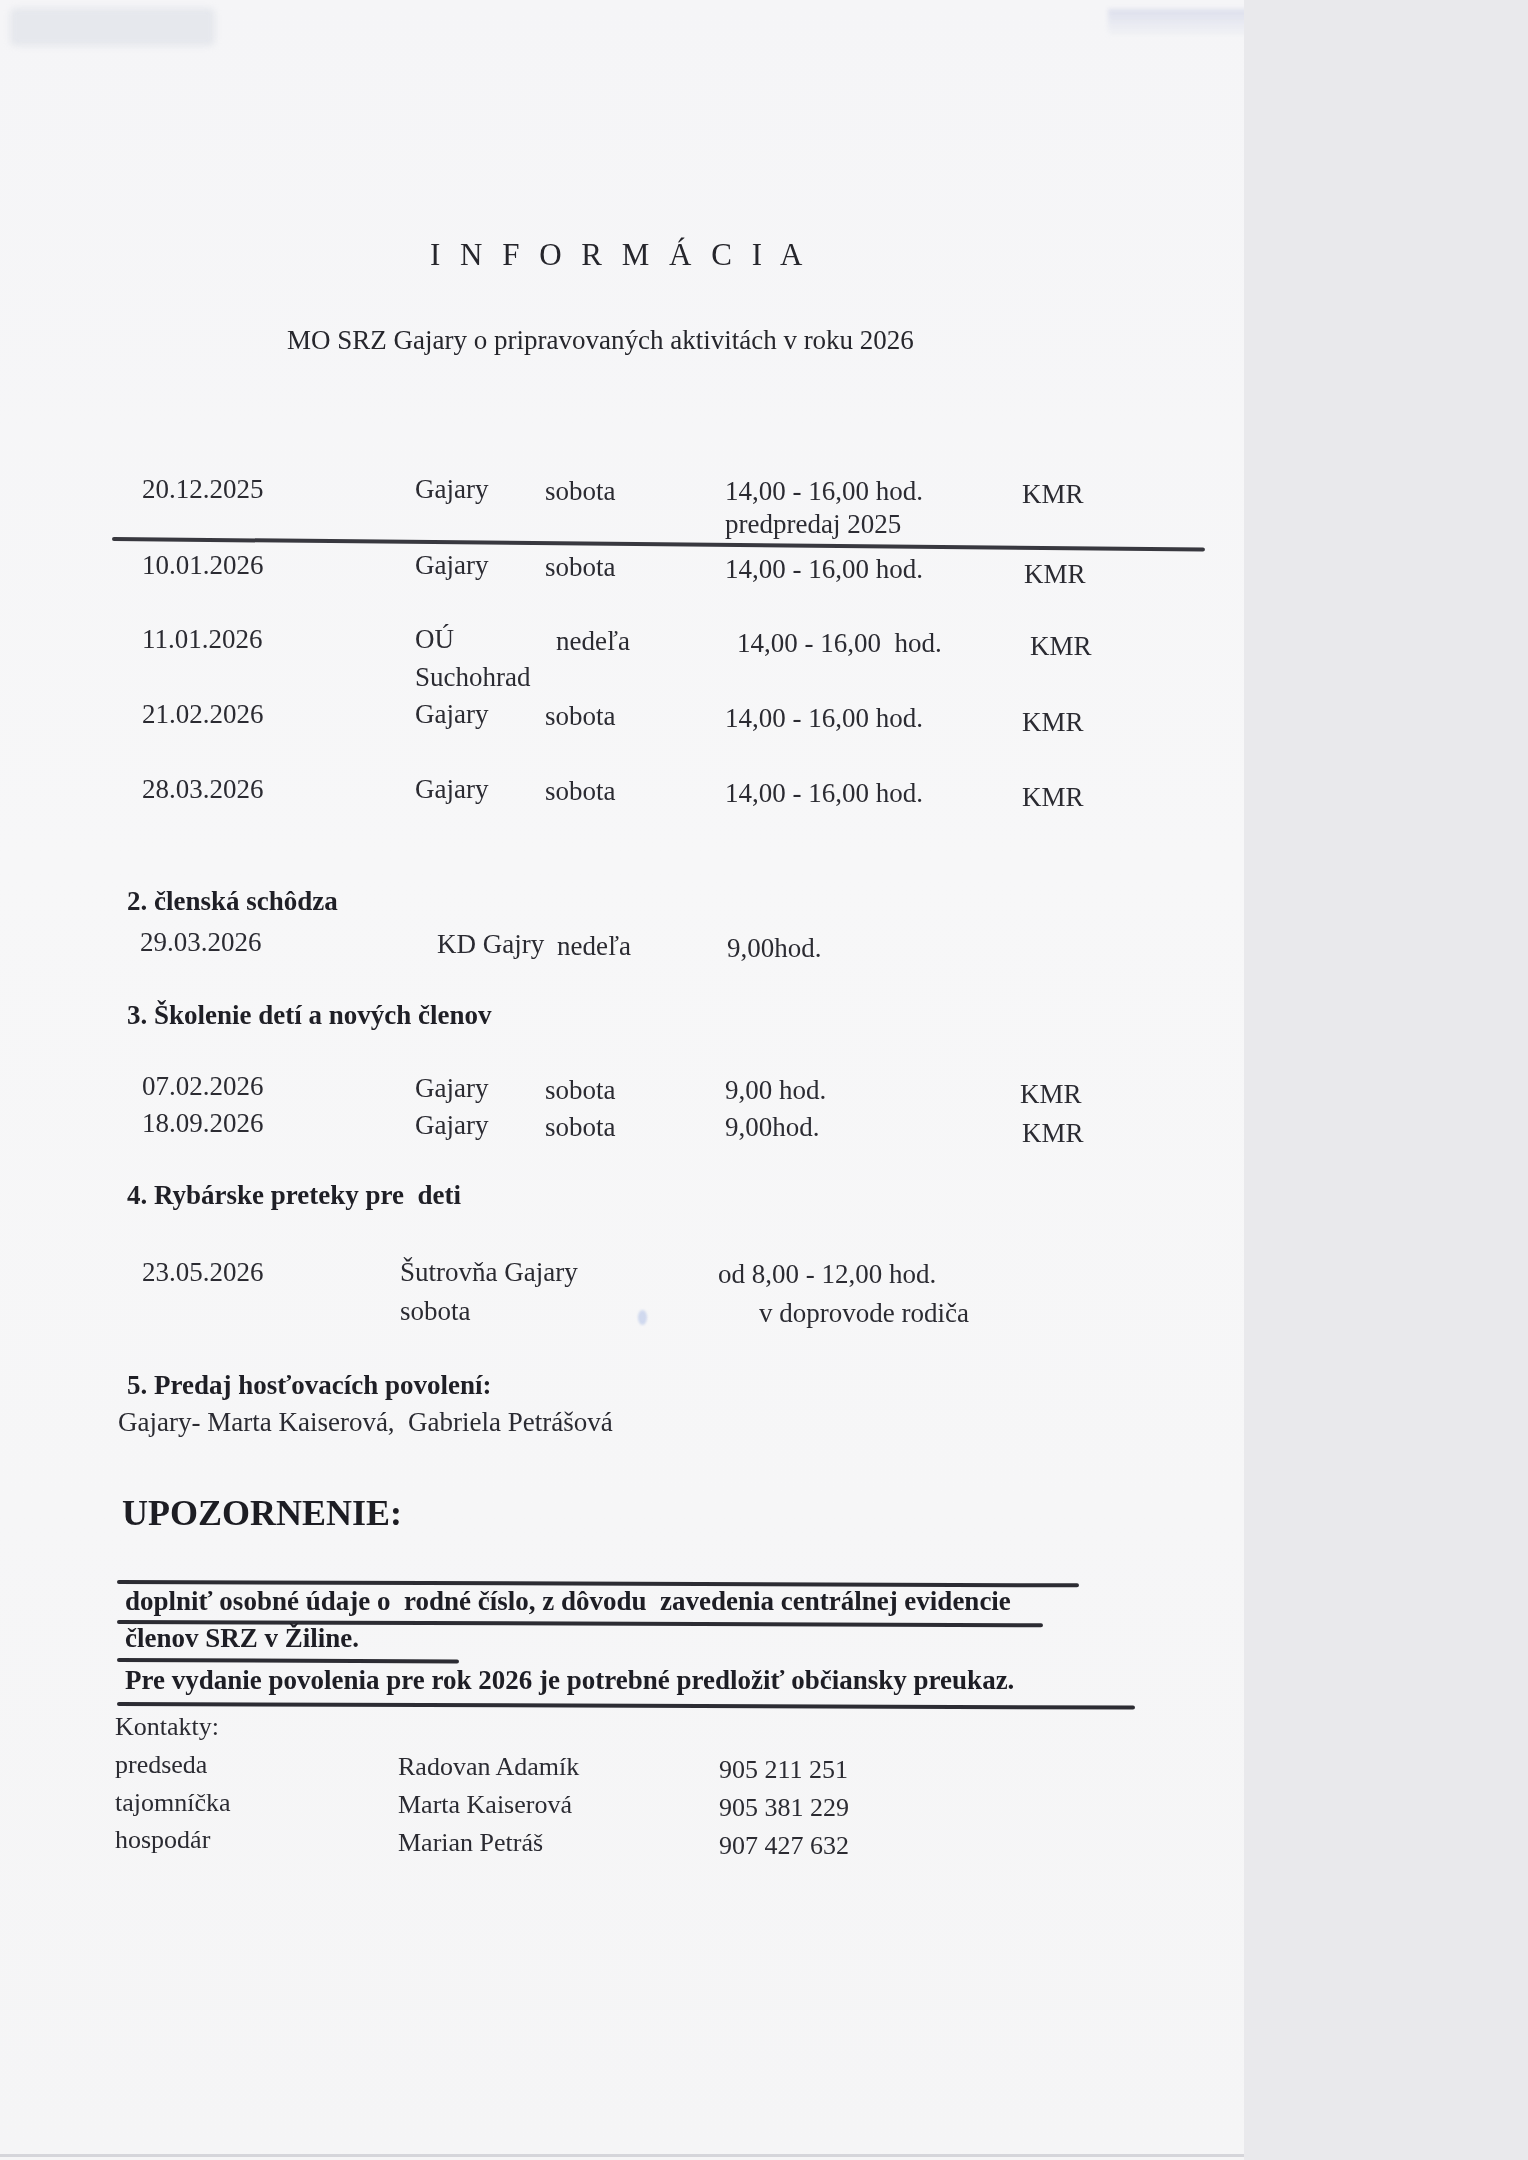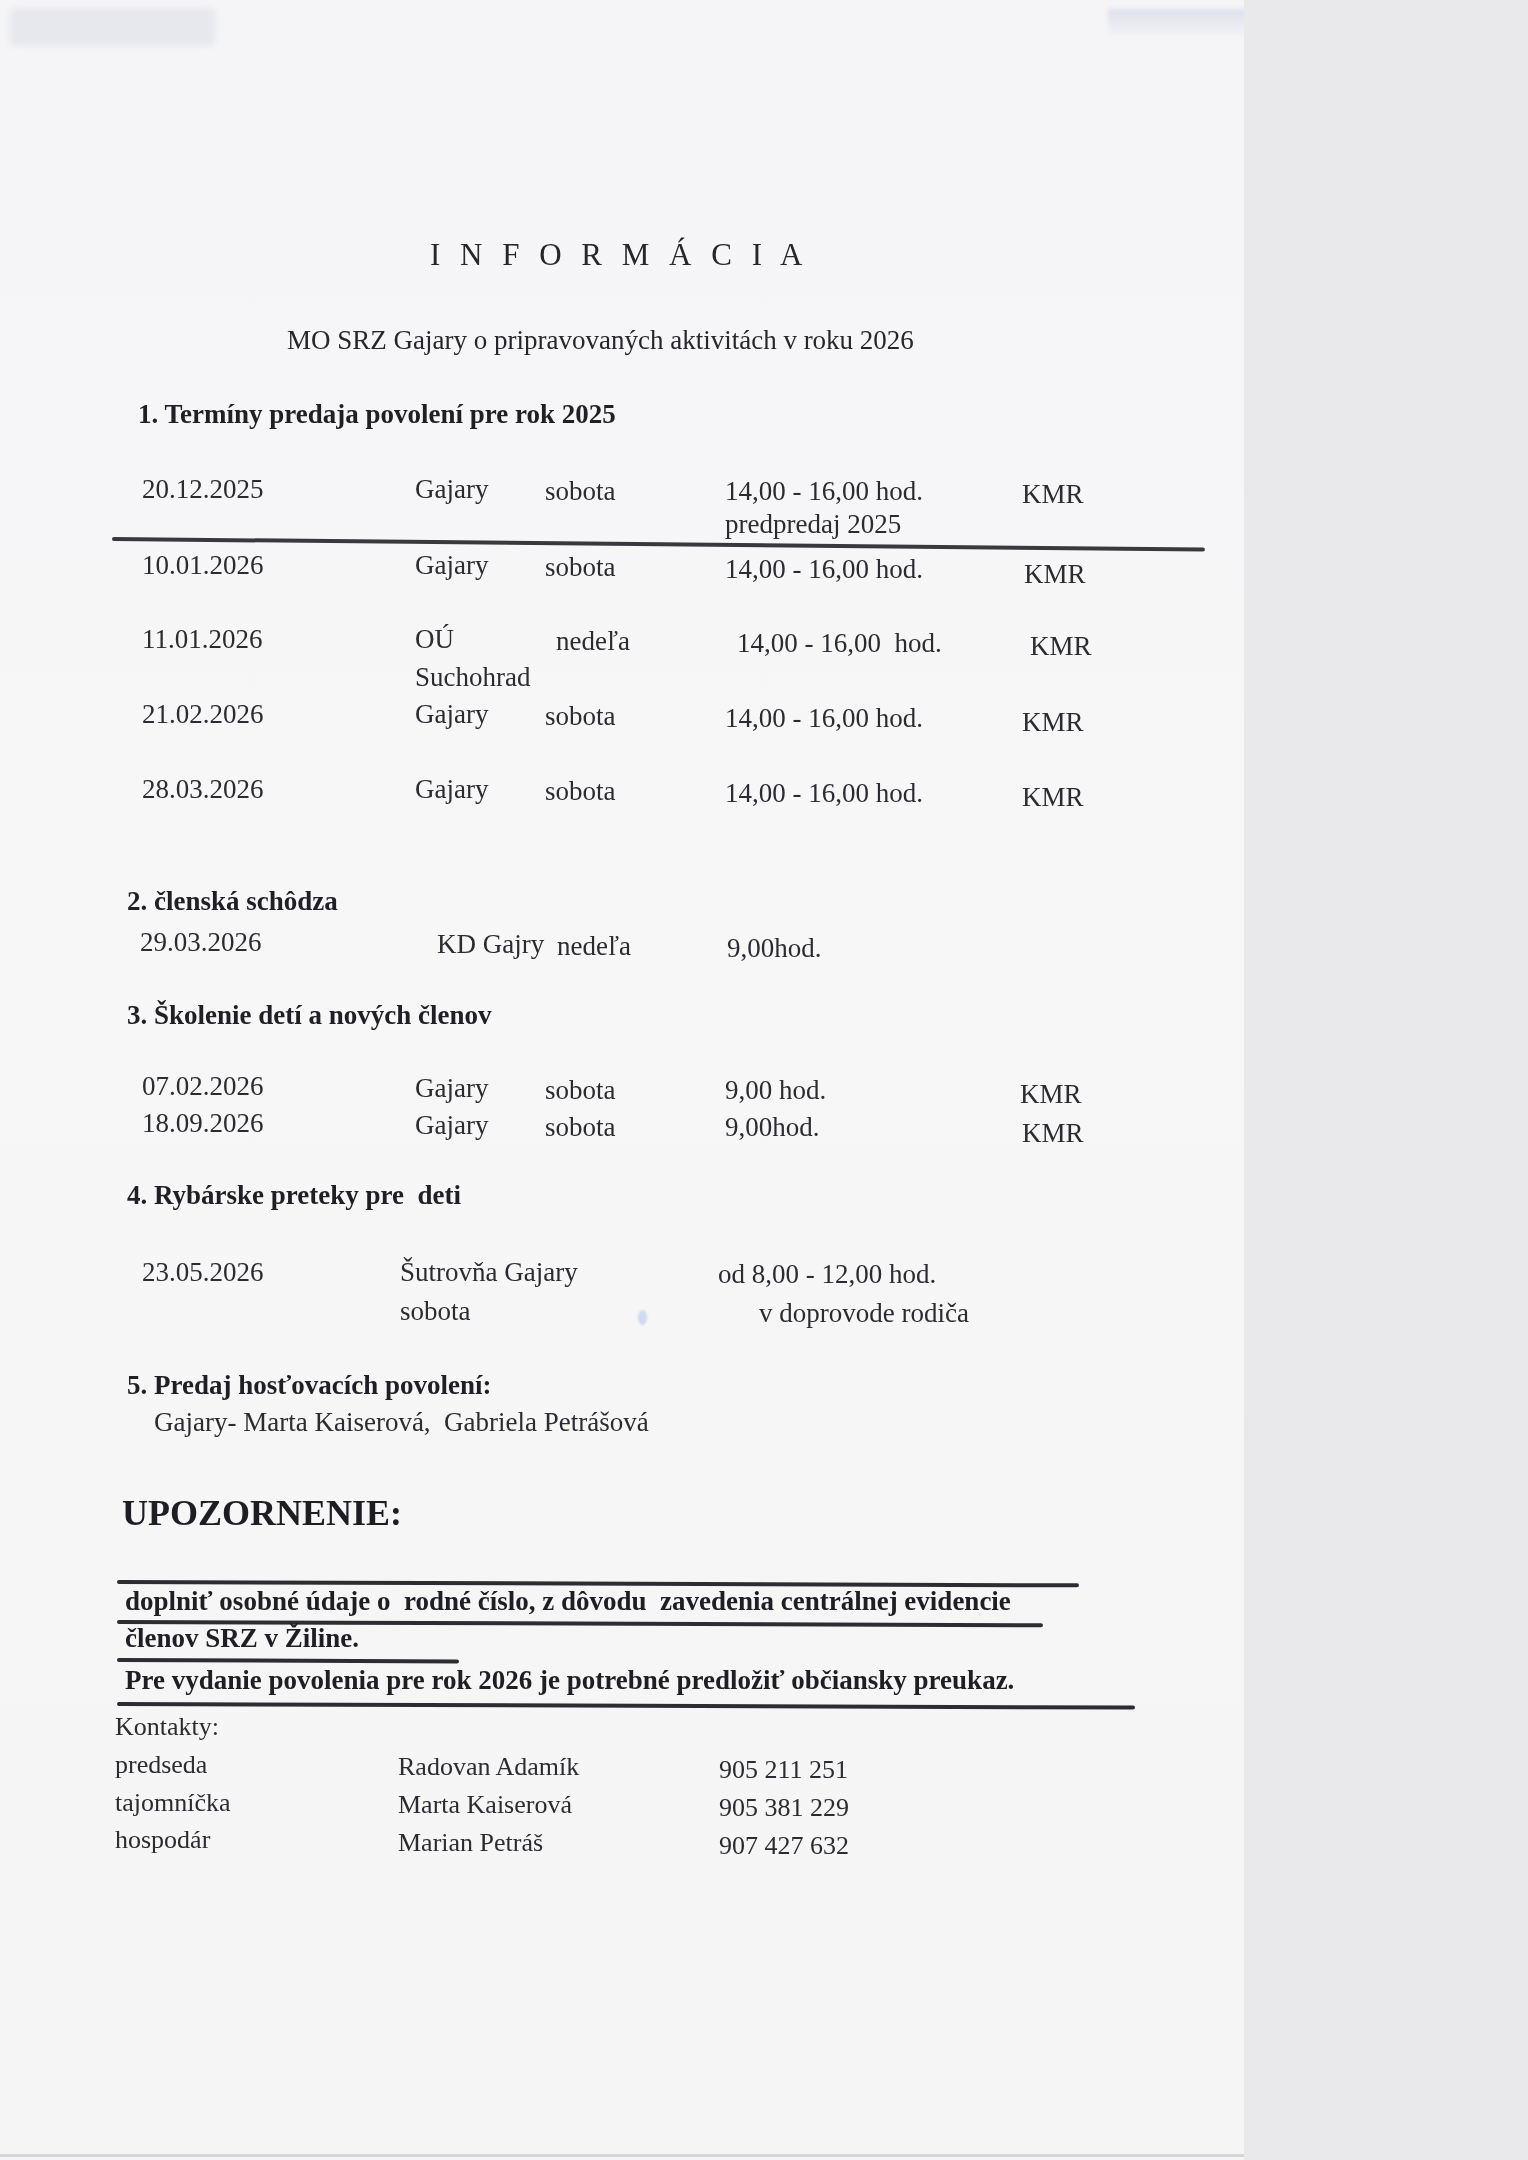--- a/index.html
+++ b/index.html
@@ -31,21 +31,20 @@
 
   <div class="artifact" style="left:10px;top:8px;width:205px;height:38px;background:rgba(206,209,222,0.38);filter:blur(3px);border-radius:6px;"></div>
   <div class="artifact" style="left:1108px;top:9px;width:420px;height:26px;background:linear-gradient(180deg,rgba(198,203,227,0.5),rgba(198,203,227,0.05));filter:blur(2px);"></div>
   <div class="artifact" style="left:0px;top:2154px;width:1528px;height:3px;background:rgba(185,185,195,0.55);"></div>
   <div class="artifact" style="left:1521px;top:2120px;width:5px;height:30px;background:rgba(170,170,180,0.8);"></div>
   <div class="artifact" style="left:638px;top:1310px;width:9px;height:15px;background:rgba(120,150,220,0.3);filter:blur(1px);border-radius:50%;"></div>
 
   <div class="abs doc-title" style="left:430px;top:237px;">I N F O R M Á C I A</div>
   <div class="abs subtitle" style="left:287px;top:325px;">MO SRZ Gajary o pripravovaných aktivitách v roku 2026</div>
 
-  <div class="abs heading" style="left:138px;top:399px;">1. Termíny predaja povolení pre rok 2025</div>
 
   <div>
     <span class="abs cell" style="left:142px;top:475px;">20.12.2025</span>
     <span class="abs cell" style="left:415px;top:475px;">Gajary</span>
     <span class="abs cell" style="left:545px;top:477px;">sobota</span>
     <span class="abs cell" style="left:725px;top:477px;">14,00 - 16,00 hod.</span>
     <span class="abs cell" style="left:1022px;top:480px;">KMR</span>
     <span class="abs cell" style="left:725px;top:510px;">predpredaj 2025</span>
   </div>
 
@@ -111,21 +110,21 @@
   <div class="abs heading" style="left:127px;top:1180px;">4. Rybárske preteky pre  deti</div>
   <div>
     <span class="abs cell" style="left:142px;top:1258px;">23.05.2026</span>
     <span class="abs cell" style="left:400px;top:1258px;">Šutrovňa Gajary</span>
     <span class="abs cell" style="left:400px;top:1297px;">sobota</span>
     <span class="abs cell" style="left:718px;top:1260px;">od 8,00 - 12,00 hod.</span>
     <span class="abs cell" style="left:718px;top:1299px;margin-left:41px;">v doprovode rodiča</span>
   </div>
 
   <div class="abs heading" style="left:127px;top:1370px;">5. Predaj hosťovacích povolení:</div>
-  <div class="abs txt" style="left:118px;top:1408px;margin-left:36px;">Gajary- Marta Kaiserová,  Gabriela Petrášová</div>
+  <div class="abs txt" style="left:118px;top:1408px;">Gajary- Marta Kaiserová,  Gabriela Petrášová</div>
 
   <div class="abs notice-title" style="left:122px;top:1492px;">UPOZORNENIE:</div>
 
   <div class="underline" style="left:117px;top:1580px;width:962px;transform:rotate(0.2deg);"></div>
 
   <div class="abs warn" style="left:125px;top:1586px;">doplniť osobné údaje o  rodné číslo, z dôvodu  zavedenia centrálnej evidencie</div>
   <div class="underline" style="left:117px;top:1620px;width:926px;transform:rotate(0.2deg);"></div>
 
   <div class="abs warn" style="left:125px;top:1623px;">členov SRZ v Žiline.</div>
   <div class="underline" style="left:117px;top:1658px;width:342px;transform:rotate(0.25deg);"></div>

